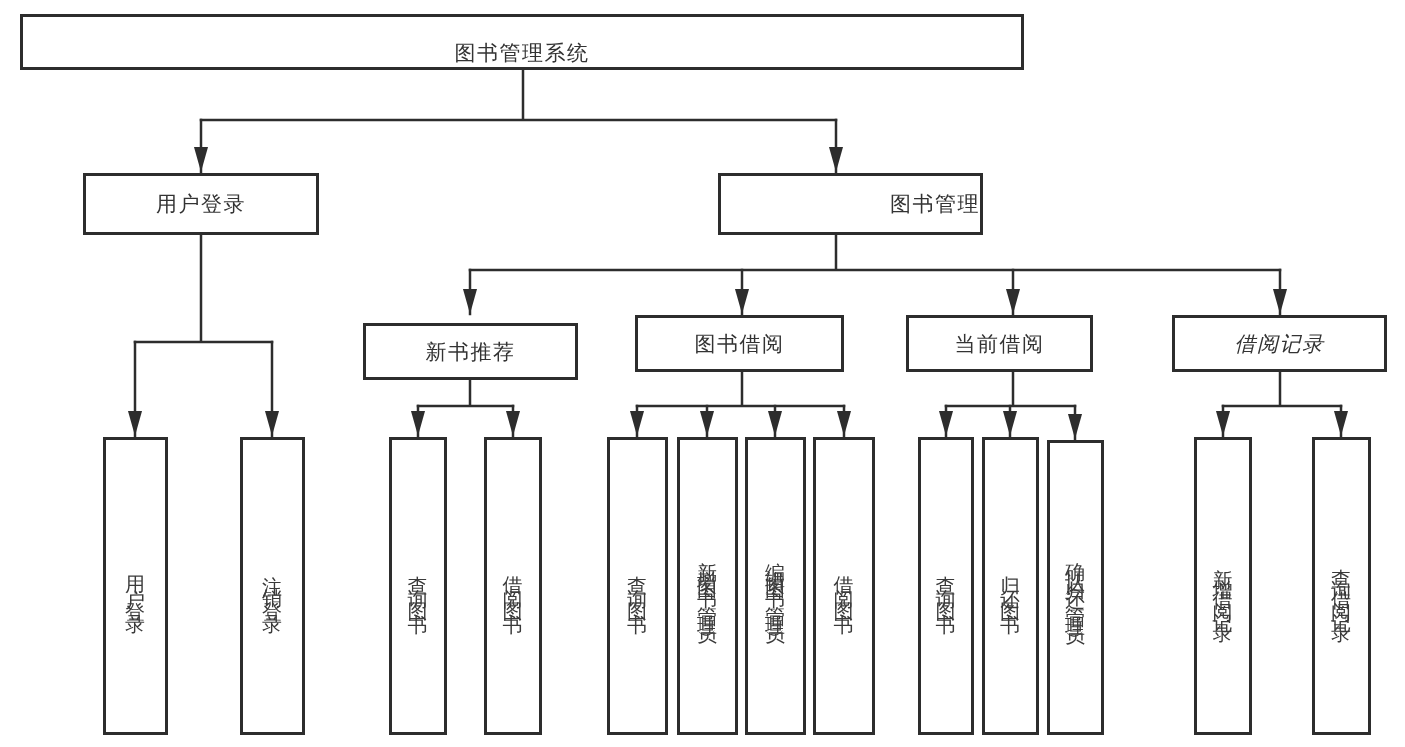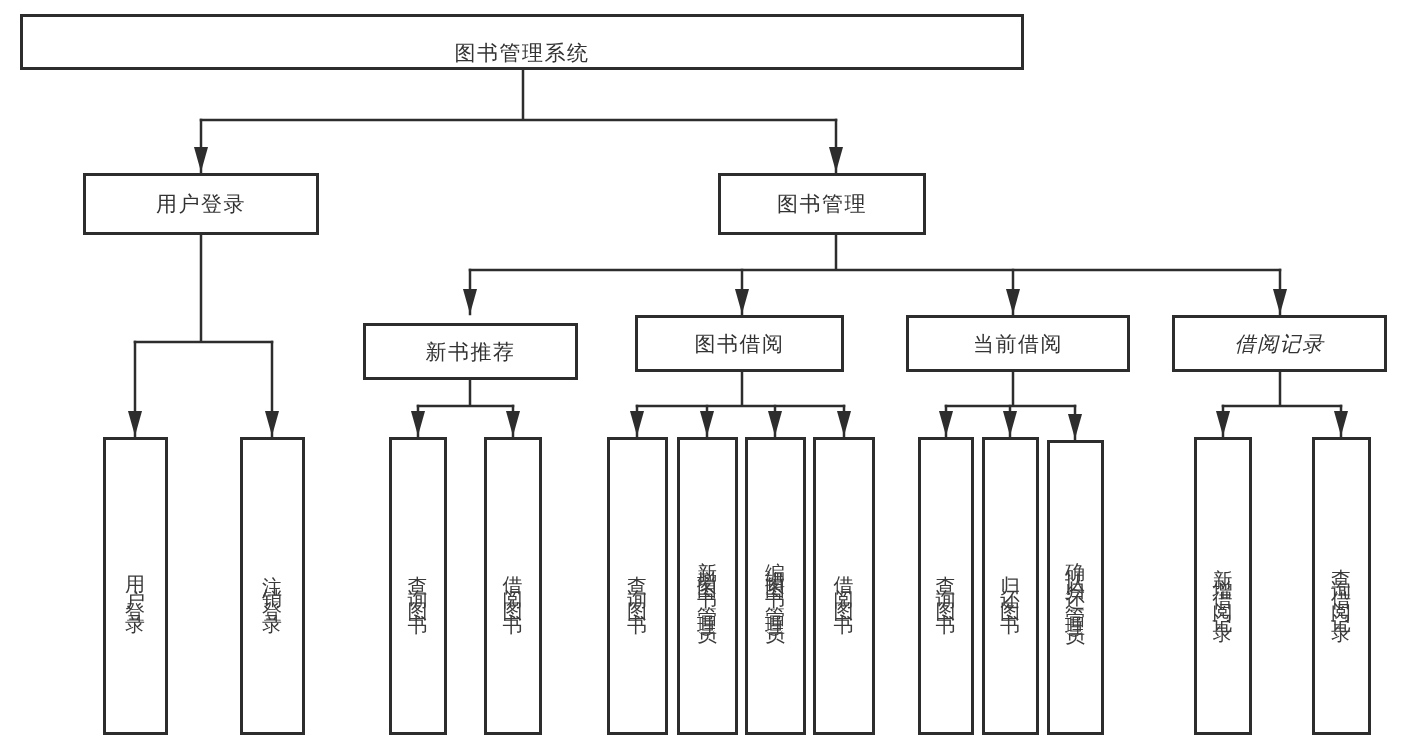--- a/index.html
+++ b/index.html
@@ -89,31 +89,31 @@
     </g>
   </svg>
 
   <div class="box" style="left:20px; top:14px; width:1004px; height:56px; border-width:3px;align-items:flex-end;">
     <span class="hlabel">图书管理系统</span>
   </div>
 
   <div class="box" style="left:83px; top:173px; width:236px; height:62px;">
     <span class="hlabel">用户登录</span>
   </div>
-  <div class="box" style="left:718px; top:173px; width:208px; height:62px;">
+  <div class="box" style="left:718px; top:173px; width:265px; height:62px;justify-content:flex-end;">
     <span class="hlabel">图书管理</span>
   </div>
 
   <div class="box" style="left:363px; top:315px; width:215px; height:57px;margin-top:8px;">
     <span class="hlabel">新书推荐</span>
   </div>
   <div class="box" style="left:635px; top:315px; width:209px; height:57px;align-items:center;">
     <span class="hlabel">图书借阅</span>
   </div>
-  <div class="box" style="left:906px; top:315px; width:224px; height:57px;">
+  <div class="box" style="left:906px; top:315px; width:187px; height:57px;">
     <span class="hlabel">当前借阅</span>
   </div>
   <div class="box" style="left:1172px; top:315px; width:215px; height:57px;font-style:italic;">
     <span class="hlabel">借阅记录</span>
   </div>
 
   <div class="box leaf" style="left:103px; top:437px; width:65px; height:298px;">
     <span>用户登录</span>
   </div>
   <div class="box leaf" style="left:240px; top:437px; width:65px; height:298px;">

